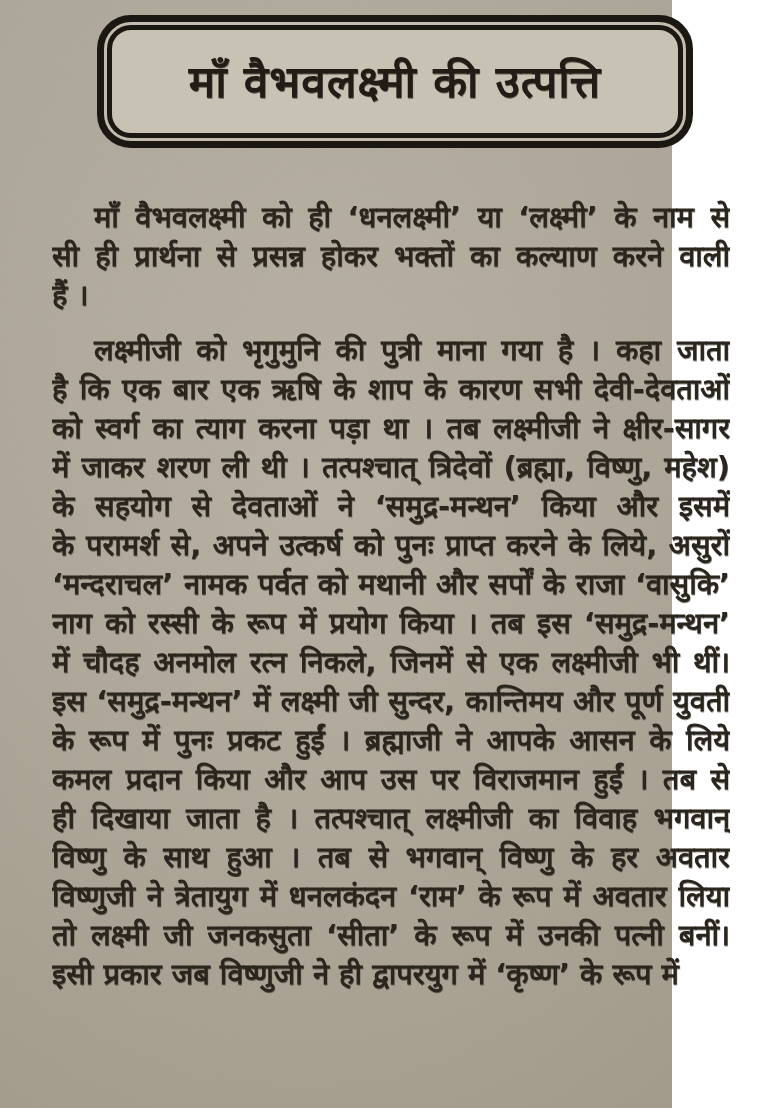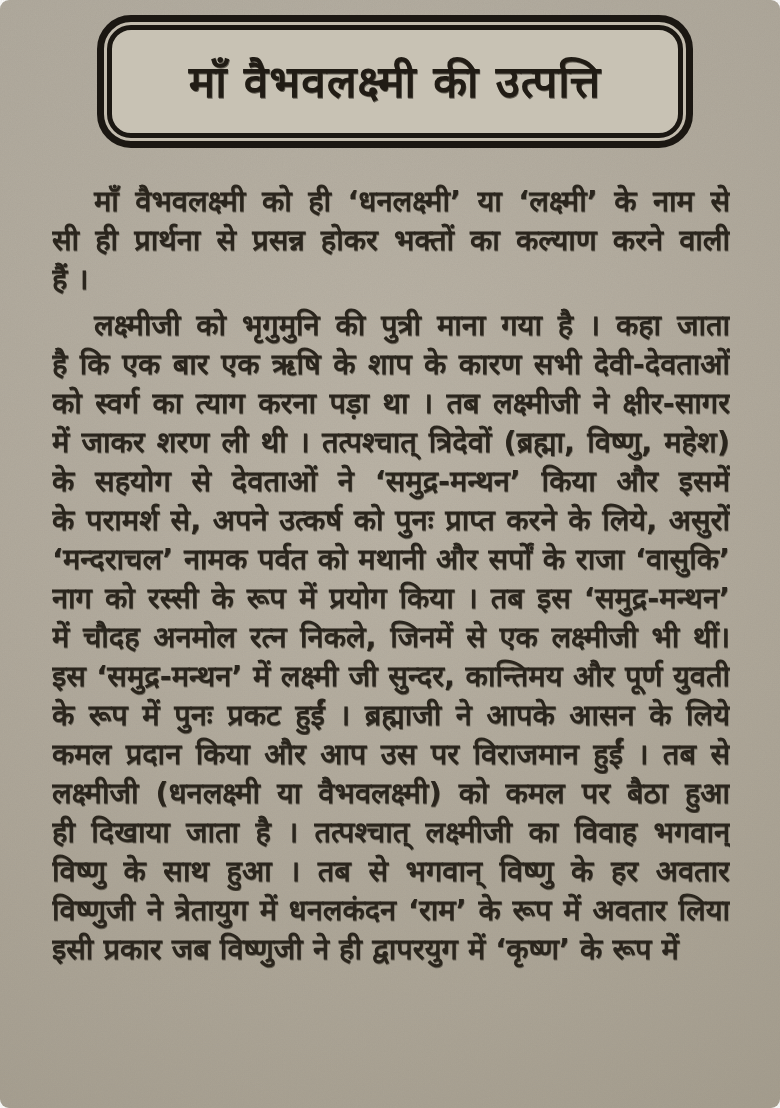--- a/index.html
+++ b/index.html
@@ -7,27 +7,26 @@
     padding: 0;
   }
   body {
     width: 780px;
     height: 1108px;
     overflow: hidden;
     font-family: "DejaVu Sans", "Liberation Sans", sans-serif;
   }
   .page {
     position: relative;
-    width: 780px;
+    width: 672px;
     height: 1108px;
     background:
       radial-gradient(ellipse 120% 100% at 50% 45%, rgba(255,255,255,0.10), rgba(0,0,0,0.10)),
       linear-gradient(160deg, #b9b2a4 0%, #b4ac9d 45%, #aea695 100%);
     color: #272219;
-    border-radius: 9px;
   }
   .grain {
     position: absolute;
     inset: 0;
     width: 100%;
     height: 100%;
     opacity: 0.18;
     pointer-events: none;
   }
   .title-box {
@@ -63,21 +62,21 @@
     text-shadow: 0.6px 0.6px 0 rgba(20,16,10,0.55);
     white-space: nowrap;
   }
   .article-body {
     position: absolute;
     left: 52px;
     top: 182px;
     width: 678px;
   }
   .para {
-    margin: 0 0 7px 0;
+    margin: 16px 0 7px 0;
   }
   .line {
     font-size: 29px;
     line-height: 39px;
     font-weight: bold;
     color: #2a251d;
     text-shadow: 0.5px 0.5px 0 rgba(25,20,12,0.45);
     text-align: justify;
     text-align-last: justify;
     white-space: nowrap;
@@ -122,21 +121,21 @@
         <div class="line">को स्वर्ग का त्याग करना पड़ा था । तब लक्ष्मीजी ने क्षीर-सागर</div>
         <div class="line">में जाकर शरण ली थी । तत्पश्चात् त्रिदेवों (ब्रह्मा, विष्णु, महेश)</div>
         <div class="line">के सहयोग से देवताओं ने ‘समुद्र-मन्थन’ किया और इसमें</div>
         <div class="line">के परामर्श से, अपने उत्कर्ष को पुनः प्राप्त करने के लिये, असुरों</div>
         <div class="line">‘मन्दराचल’ नामक पर्वत को मथानी और सर्पों के राजा ‘वासुकि’</div>
         <div class="line">नाग को रस्सी के रूप में प्रयोग किया । तब इस ‘समुद्र-मन्थन’</div>
         <div class="line">में चौदह अनमोल रत्न निकले, जिनमें से एक लक्ष्मीजी भी थीं।</div>
         <div class="line">इस ‘समुद्र-मन्थन’ में लक्ष्मी जी सुन्दर, कान्तिमय और पूर्ण युवती</div>
         <div class="line">के रूप में पुनः प्रकट हुईं । ब्रह्माजी ने आपके आसन के लिये</div>
         <div class="line">कमल प्रदान किया और आप उस पर विराजमान हुईं । तब से</div>
-        <div class="line">लक्ष्मीजी (धनलक्ष्मी या वैभवलक्ष्मी) को कमल पर बैठा हुआ</div>
         <div class="line">ही दिखाया जाता है । तत्पश्चात् लक्ष्मीजी का विवाह भगवान्</div>
         <div class="line">विष्णु के साथ हुआ । तब से भगवान् विष्णु के हर अवतार</div>
         <div class="line">विष्णुजी ने त्रेतायुग में धनलकंदन ‘राम’ के रूप में अवतार लिया</div>
+        <div class="line">तो लक्ष्मी जी जनकसुता ‘सीता’ के रूप में उनकी पत्नी बनीं।</div>
         <div class="line last">इसी प्रकार जब विष्णुजी ने ही द्वापरयुग में ‘कृष्ण’ के रूप में</div>
       </div>
     </div>
 
 </div>
 
 </body></html>

